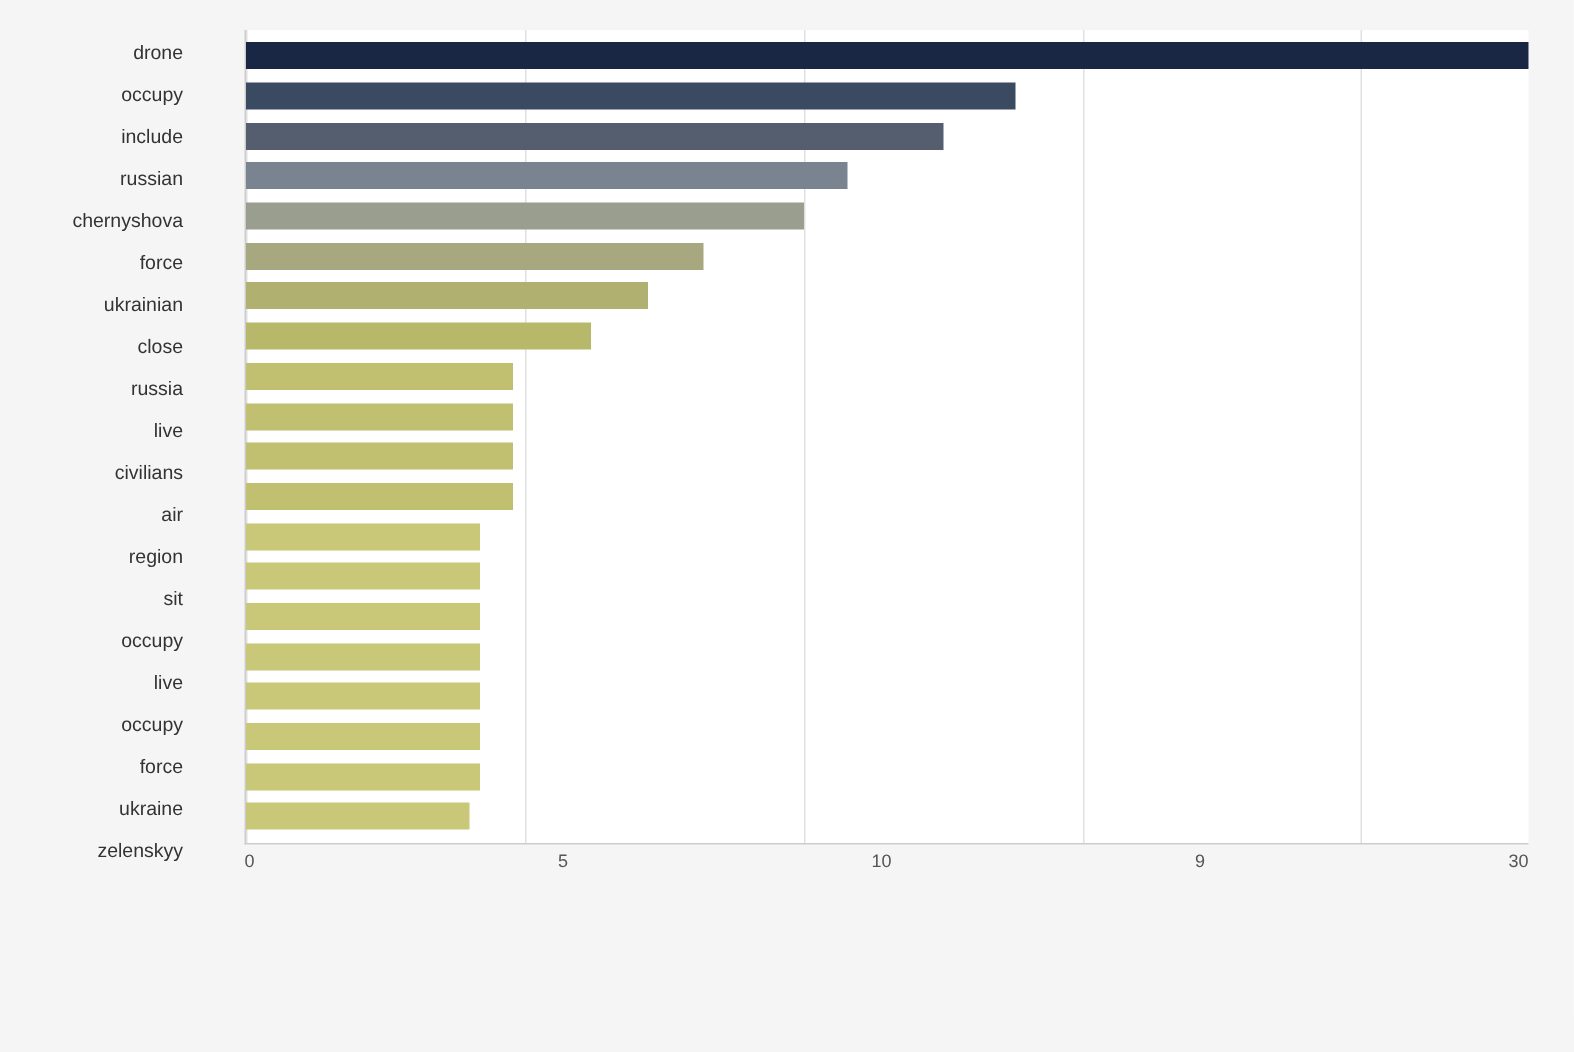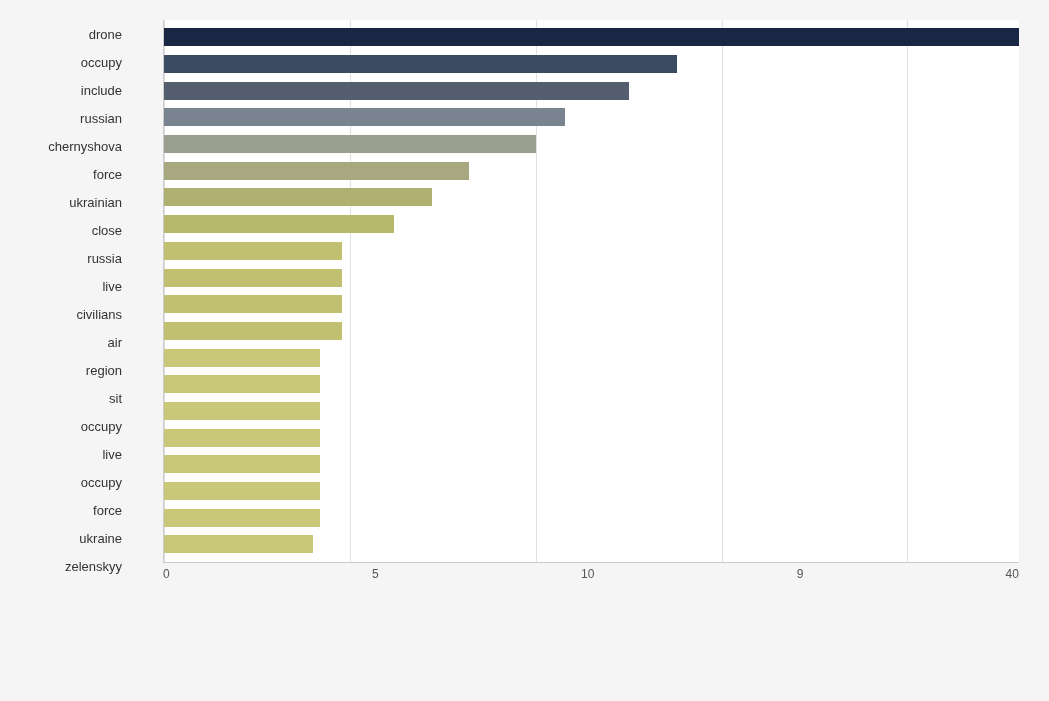--- a/index.html
+++ b/index.html
@@ -204,17 +204,17 @@
           </div>
           <div class="bar-row">
             <div class="bar" style="width: 17.3913%; background-color: rgb(200, 200, 120);"></div>
           </div>
         </div>
       <div class="x-axis" id="x-axis">
           <div class="x-tick">0</div>
           <div class="x-tick">5</div>
           <div class="x-tick">10</div>
           <div class="x-tick">9</div>
-          <div class="x-tick">40</div>
+          <div class="x-tick">30</div>
         </div>
     </div>
   </div>
 </div>
 
 </body></html>

